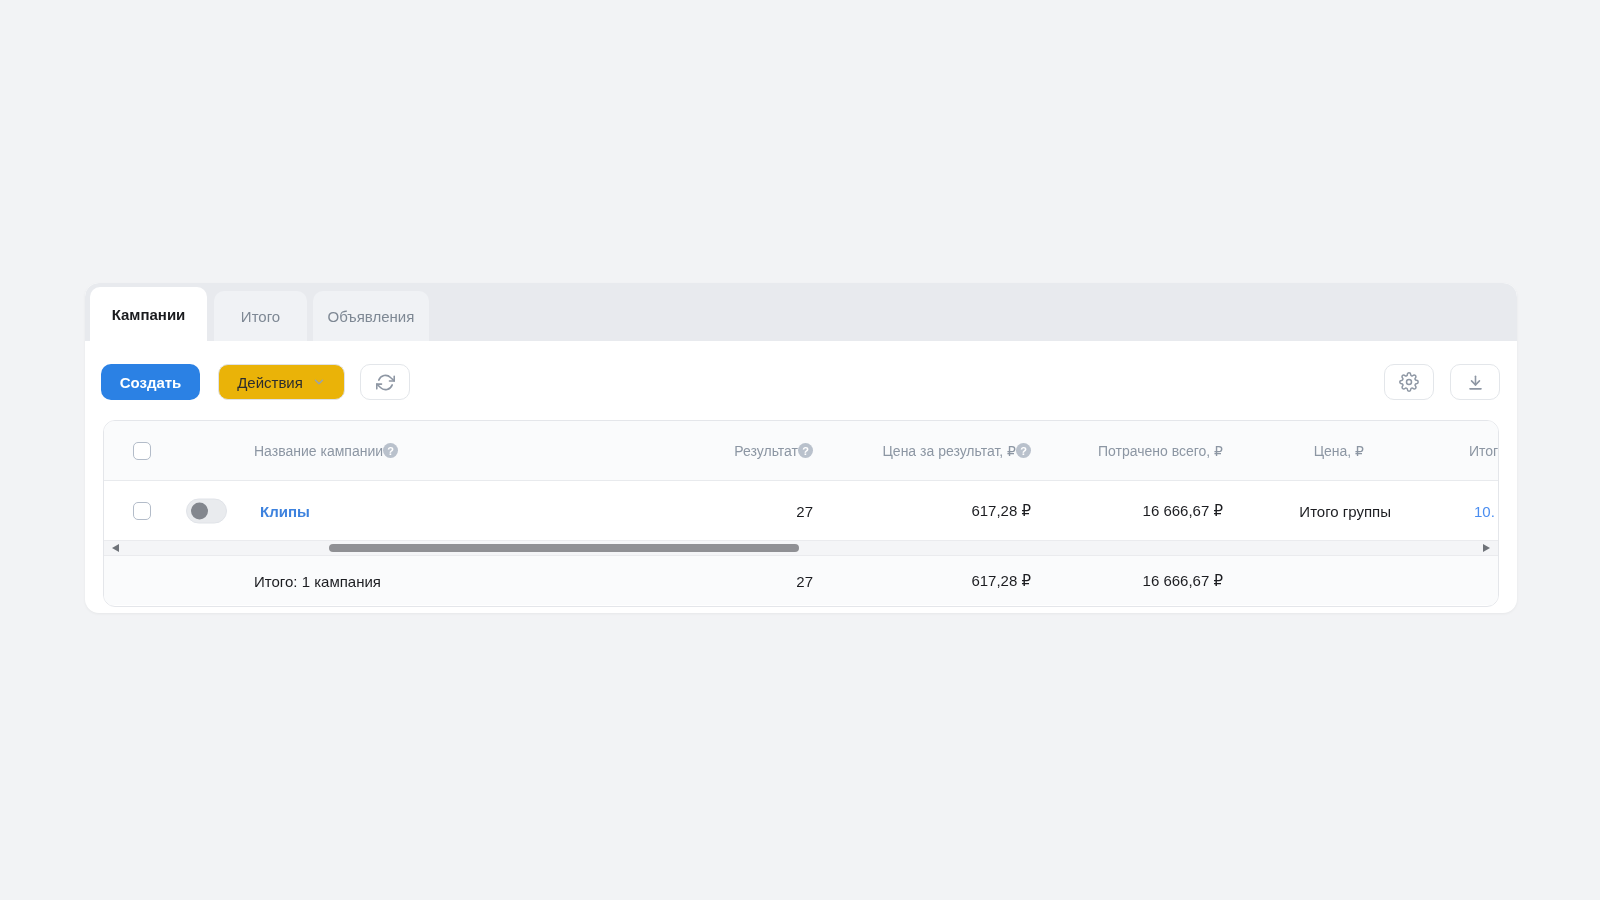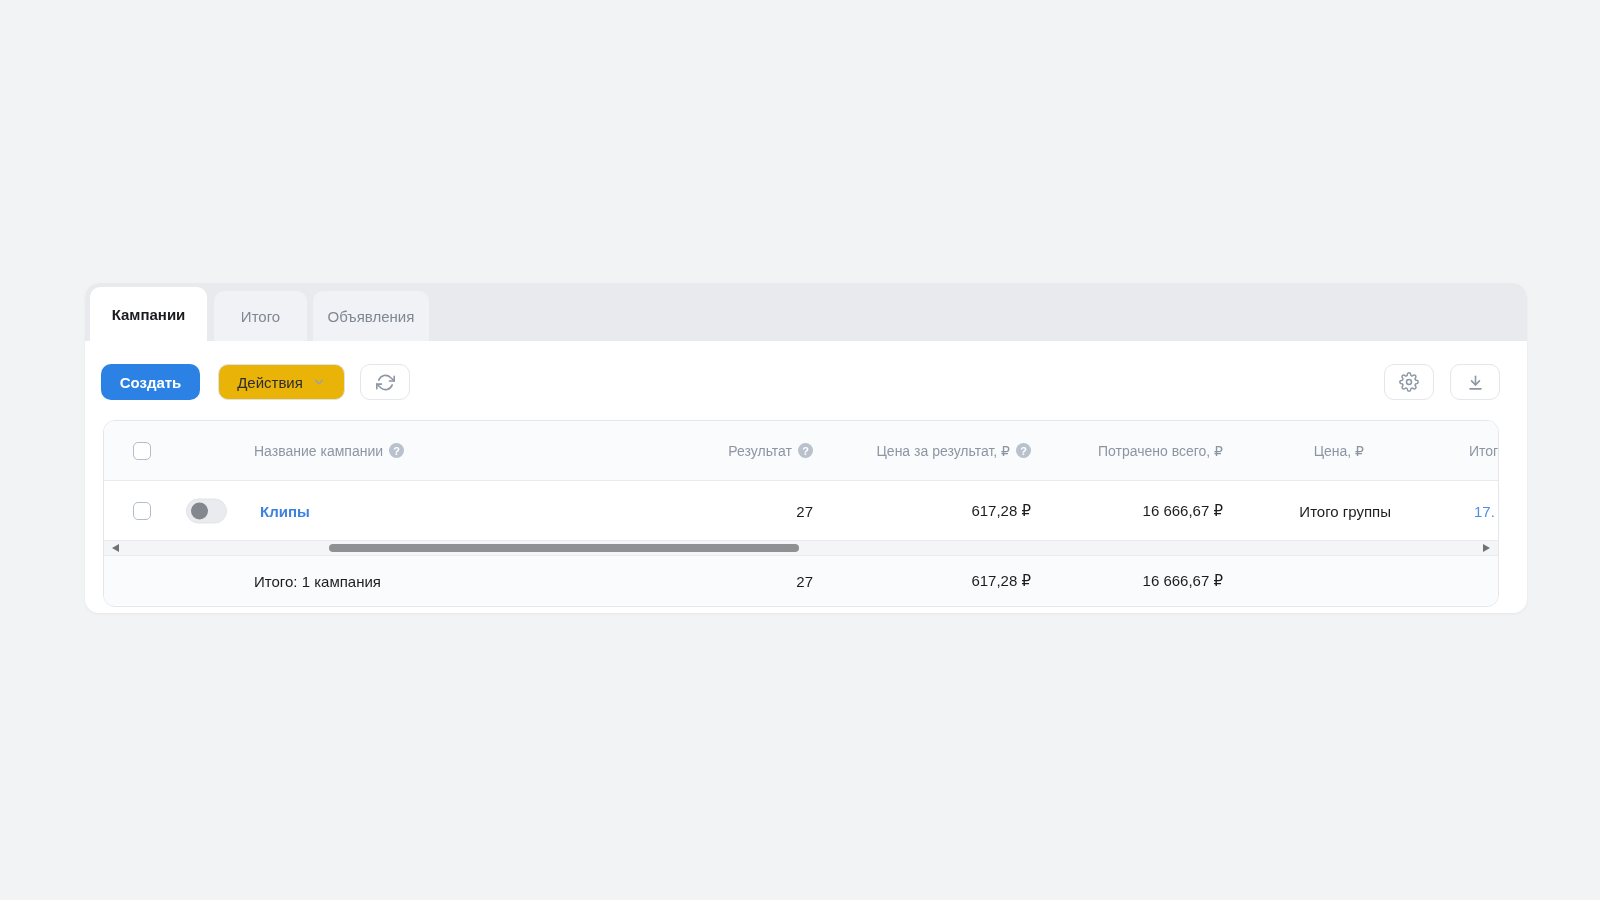--- a/index.html
+++ b/index.html
@@ -6,21 +6,20 @@
   body{
     width:1600px;height:900px;position:relative;overflow:hidden;
     background:#f2f3f5;
     font-family:"Liberation Sans","DejaVu Sans",sans-serif;
     color:#1c1d21;
   }
   .panel{
     position:absolute;left:85px;top:283px;width:1432px;height:330px;
     border-radius:14px;background:#ffffff;overflow:hidden;
     box-shadow:0 1px 3px rgba(0,0,0,.05);
-    padding-left:10px;
   }
   
   .tabbar{position:absolute;left:0;top:0;width:100%;height:58px;background:#e8eaee;border-radius:14px 14px 0 0}
   .tab{position:absolute;border-radius:10px 10px 0 0;display:flex;align-items:center;justify-content:center;
        font-size:15px;white-space:nowrap;cursor:pointer}
   .tab-active{left:5px;top:4px;width:117px;height:54px;background:#ffffff;color:#1a1b1e;font-weight:700}
   .tab-2{left:129px;top:8px;width:93px;height:50px;background:#f0f2f5;color:#7e8894}
   .tab-3{left:228px;top:8px;width:116px;height:50px;background:#f0f2f5;color:#7e8894}
   
   .btn{position:absolute;top:81px;height:36px;border-radius:10px;display:flex;align-items:center;justify-content:center;
@@ -34,21 +33,21 @@
   .ico{display:block}
   
   .table{position:absolute;left:18px;top:137px;width:1396px;height:187px;background:#fff;
          border:1px solid #e4e6ea;border-radius:12px;box-sizing:border-box;overflow:hidden}
   .thead{position:relative;height:60px;background:#fafbfc;border-bottom:1px solid #e8eaed;box-sizing:border-box}
   .trow{position:relative;height:59px;background:#ffffff;box-sizing:border-box}
   .col-divider{position:absolute;left:534px;top:0;width:1px;height:119px;background:#e8eaed}
   .hscroll{position:relative;height:16px;background:#f4f5f7;border-top:1px solid #eaebee;border-bottom:1px solid #eaebee;box-sizing:border-box}
   .tfoot{position:relative;height:49px;background:#fafbfc}
   .cell,.hc{position:absolute;top:50%;transform:translateY(-50%);white-space:nowrap}
-  .hc{display:flex;align-items:center;gap:6px;font-size:14px;color:#8c96a3;cursor:pointer}
+  .hc{display:flex;align-items:center;font-size:14px;color:#8c96a3;cursor:pointer}
   .cell{font-size:15px;color:#1c1d21}
   .c-name-h{left:150px}
   .r-result{right:685px}
   .r-cost{right:467px}
   .r-spent{right:275px}
   .r-price-h{right:134px}
   .r-price{right:107px}
   .c-date-h{left:1365px}
   .c-date{left:1370px;color:#4a8df0;cursor:pointer}
   .c-name{left:156px;color:#3d82de;font-weight:700;cursor:pointer}
@@ -140,21 +139,21 @@
     <div class="trow">
       <span class="checkbox"></span>
       <span class="toggle">
         <span class="knob"></span>
       </span>
       <span class="cell c-name">Клипы</span>
       <span class="cell r-result">27</span>
       <span class="cell r-cost">617,28 ₽</span>
       <span class="cell r-spent">16 666,67 ₽</span>
       <span class="cell r-price">Итого группы</span>
-      <span class="cell c-date">17.</span>
+      <span class="cell c-date">10.</span>
     </div>
 
     <div class="hscroll">
       <span class="sb-arrow sb-left"></span>
       <span class="sb-thumb"></span>
       <span class="sb-arrow sb-right"></span>
     </div>
 
     <div class="tfoot">
       <span class="cell c-total">Итого: 1 кампания</span>

